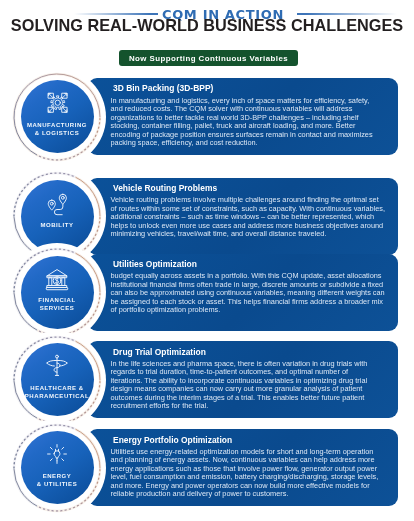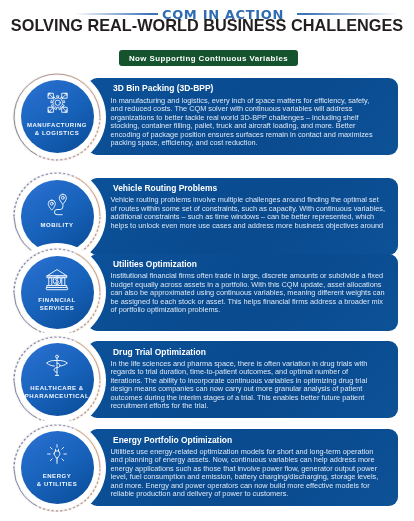--- a/index.html
+++ b/index.html
@@ -106,20 +106,21 @@
         </div>
       </div>
       <div class="row" style="top: 165.8px; margin-top: 12px;">
         <div class="card">
           <div class="card-title">Vehicle Routing Problems</div>
           <div class="card-body">
             <div class="bl">Vehicle routing problems involve multiple challenges around finding the optimal set</div>
             <div class="bl">of routes within some set of constraints, such as capacity. With continuous variables,</div>
             <div class="bl">additional constraints – such as time windows – can be better represented, which</div>
             <div class="bl">helps to unlock even more use cases and address more business objectives around</div>
+            <div class="bl">minimizing vehicles, travel/wait time, and overall distance traveled.</div>
           </div>
         </div>
         <div class="circwrap">
           <div class="cut"></div>
           <div class="ring"><svg width="98" height="98" viewBox="0 0 98 98" fill="none">
               <path d="M28.81 86.97A43 43 0 0 1 6.03 50.50" stroke="#f1f1f4" stroke-width="2.6" stroke-linecap="round"></path>
               <path d="M67.85 10.35A43 43 0 0 1 92.00 49.00" stroke="#f7f0e9" stroke-width="2.6" stroke-linecap="round"></path>
               <path d="M6.00 49.00A43 43 0 0 1 66.49 9.72" stroke="#f2f1f5" stroke-width="2.6" stroke-linecap="round"></path>
               <path d="M91.97 50.50A43 43 0 0 1 30.15 87.65" stroke="#f8f1ea" stroke-width="2.6" stroke-linecap="round"></path>
               <path d="M28.81 86.97A43 43 0 0 1 6.03 50.50" stroke="#7b8299" stroke-width="0.95" stroke-linecap="round"></path>
@@ -154,22 +155,22 @@
           </div>
           <div class="clabel">
             <div>MOBILITY</div>
           </div>
         </div>
       </div>
       <div class="row" style="top: 253.6px;">
         <div class="card">
           <div class="card-title">Utilities Optimization</div>
           <div class="card-body">
+            <div class="bl">budget equally across assets in a portfolio. With this CQM update, asset allocations</div>
             <div class="bl">Institutional financial firms often trade in large, discrete amounts or subdivide a fixed</div>
-            <div class="bl">budget equally across assets in a portfolio. With this CQM update, asset allocations</div>
             <div class="bl">can also be approximated using continuous variables, meaning different weights can</div>
             <div class="bl">be assigned to each stock or asset. This helps financial firms address a broader mix</div>
             <div class="bl">of portfolio optimization problems.</div>
           </div>
         </div>
         <div class="circwrap">
           <div class="cut"></div>
           <div class="ring"><svg width="98" height="98" viewBox="0 0 98 98" fill="none">
               <path d="M28.81 86.97A43 43 0 0 1 6.03 50.50" stroke="#f1f1f4" stroke-width="2.6" stroke-linecap="round"></path>
               <path d="M67.85 10.35A43 43 0 0 1 92.00 49.00" stroke="#f7f0e9" stroke-width="2.6" stroke-linecap="round"></path>

